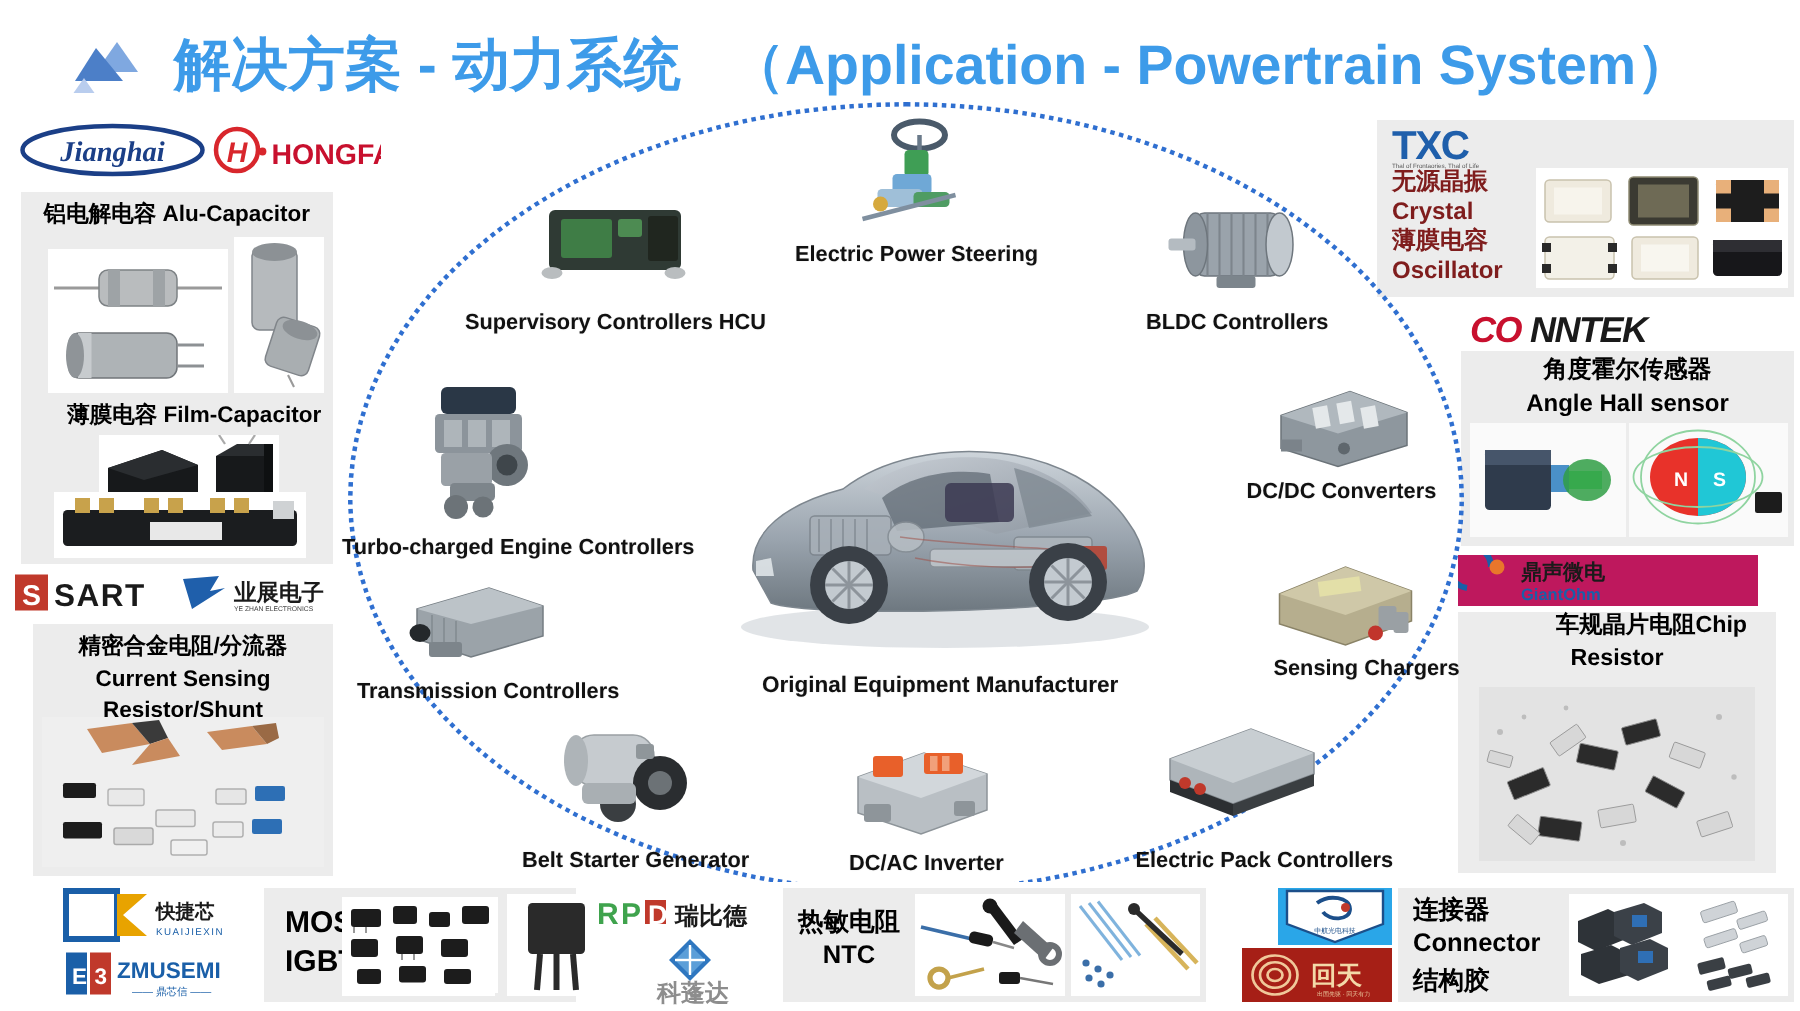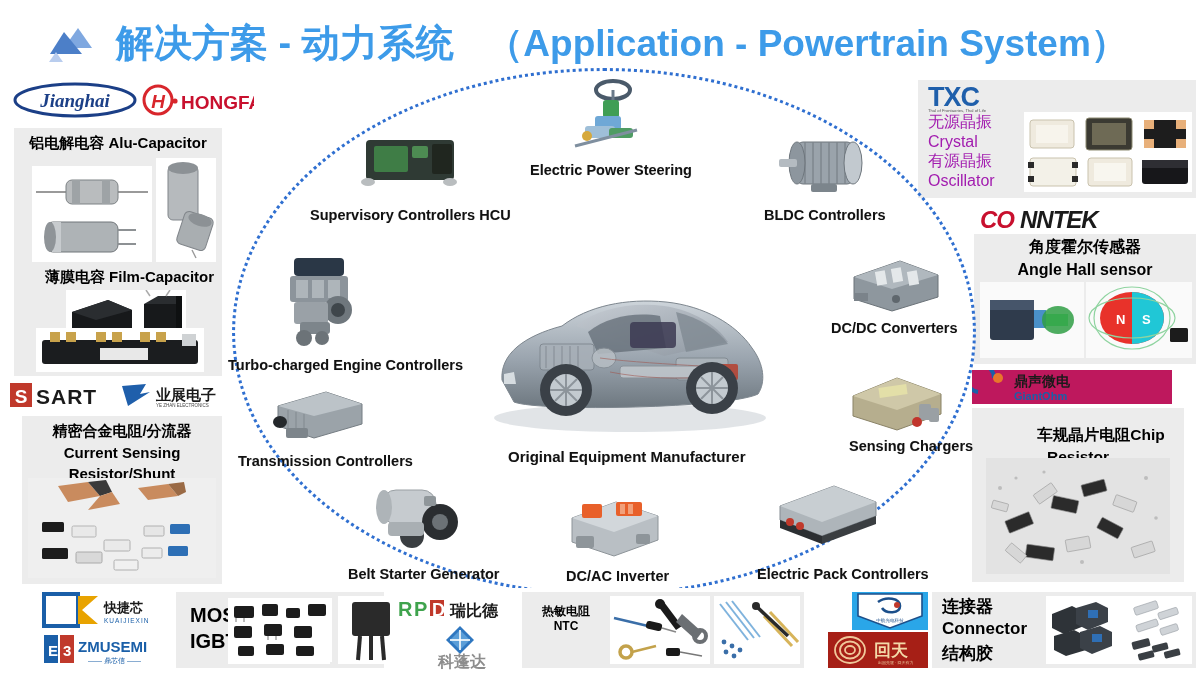--- a/index.html
+++ b/index.html
@@ -180,24 +180,24 @@
         <rect x="86" y="82" width="24" height="10" rx="1.5" fill="#f0f0f0" stroke="#b0b0b0"></rect>
       </svg>
     </div>
   </div>
 
   <div class="panel" style="left:918px;top:80px;width:278px;height:118px;">
     <svg style="position:absolute;left:10px;top:2px;width:100px;height:32px" viewBox="0 0 100 32">
       <text x="0" y="24" font-size="27" font-weight="bold" fill="#1f5fab" letter-spacing="-1">TXC</text>
       <text x="0" y="30" font-size="4.2" fill="#555">Thal of Frontaories, Thal of Life</text>
     </svg>
-    <div style="position:absolute;left:10px;top:32px;font-weight:normal;font-size:16px;line-height:1.22;color:#a21caf">
+    <div style="position:absolute;left:10px;top:32px;font-weight:bold;font-size:16px;line-height:1.22;color:#7f1d1d">
       <div>无源晶振</div>
       <div>Crystal</div>
-      <div>有源晶振</div>
+      <div>薄膜电容</div>
       <div>Oscillator</div>
     </div>
     <div class="ph" style="left:106px;top:32px;width:168px;height:80px;background:#fff;">
       <svg viewBox="0 0 168 80" style="width:168px;height:80px">
         <rect x="6" y="8" width="44" height="28" rx="3" fill="#efeade" stroke="#c9c2ad"></rect>
         <rect x="12" y="13" width="32" height="18" fill="#f7f4ec"></rect>
         <rect x="62" y="6" width="46" height="32" rx="3" fill="#3b3a32" stroke="#8e8b73"></rect>
         <rect x="68" y="11" width="34" height="22" fill="#6e6a55"></rect>
         <rect x="120" y="8" width="42" height="28" rx="3" fill="#1d1d1d"></rect>
         <rect x="120" y="8" width="10" height="9" fill="#e8b07a"></rect>
@@ -250,21 +250,21 @@
 
   <div style="position:absolute;left:972px;top:370px;width:200px;height:34px;background:#be185d;">
     <svg viewBox="0 0 200 34" style="width:200px;height:34px">
       <path d="M6 22 A14 14 0 1 1 22 8" fill="none" stroke="#1a5fa8" stroke-width="4"></path>
       <circle cx="26" cy="8" r="5" fill="#e8762b"></circle>
       <text x="42" y="16" font-size="14" font-weight="bold" fill="#1a1a1a">鼎声微电</text>
       <text x="42" y="30" font-size="11" font-weight="bold" fill="#1a5fa8">GiantOhm</text>
     </svg>
   </div>
   <div class="panel" style="left:972px;top:408px;width:212px;height:174px;">
-    <div class="panel-title" style="font-size:15.5px;padding-top:18px;margin-left:46px;">车规晶片电阻Chip</div>
+    <div class="panel-title" style="font-size:15.5px;padding-top:0;margin-left:46px;">车规晶片电阻Chip</div>
     <div class="panel-title" style="font-size:15.5px;">Resistor</div>
     <div class="ph" style="left:14px;top:50px;width:184px;height:116px;background:#e3e3e3;">
       <svg viewBox="0 0 184 116" style="width:184px;height:116px">
         <g fill="#2b2b2b" stroke="#8d8d8d" stroke-width="0.6">
           <rect x="20" y="58" width="26" height="13" rx="1" transform="rotate(-22 33 64)"></rect>
           <rect x="66" y="40" width="26" height="13" rx="1" transform="rotate(12 79 46)"></rect>
           <rect x="96" y="24" width="24" height="12" rx="1" transform="rotate(-15 108 30)"></rect>
           <rect x="112" y="64" width="24" height="12" rx="1" transform="rotate(28 124 70)"></rect>
           <rect x="40" y="88" width="28" height="13" rx="1" transform="rotate(8 54 94)"></rect>
         </g>
@@ -563,21 +563,21 @@
       <g transform="translate(34,2)">
         <polygon points="14,0 28,14 14,28 0,14" fill="#2f77c0"></polygon>
         <polygon points="14,4 24,14 14,24 4,14" fill="#5b9ed8"></polygon>
         <line x1="14" y1="4" x2="14" y2="24" stroke="#fff" stroke-width="1.6"></line>
         <line x1="4" y1="14" x2="24" y2="14" stroke="#fff" stroke-width="1.6"></line>
       </g>
       <text x="50" y="43" font-size="16" font-weight="bold" fill="#8d8d8d" text-anchor="middle">科蓬达</text>
     </svg>
   </div>
   <div class="panel" style="left:522px;top:592px;width:282px;height:76px;">
-    <div style="position:absolute;left:8px;top:12px;font-size:12px;font-weight:bold;color:#000;line-height:1.28;text-align:center;width:72px">
+    <div style="position:absolute;left:8px;top:12px;font-size:17px;font-weight:bold;color:#000;line-height:1.28;text-align:center;width:72px">
       <div>热敏电阻</div>
       <div>NTC</div>
     </div>
     <div class="ph" style="left:88px;top:4px;width:100px;height:68px;background:#fff;">
       <svg viewBox="0 0 100 68" style="width:100px;height:68px">
         <line x1="4" y1="22" x2="38" y2="30" stroke="#3a6ea8" stroke-width="2.5"></line>
         <rect x="36" y="26" width="16" height="8" rx="3" fill="#1a1a1a" transform="rotate(12 44 30)"></rect>
         <line x1="52" y1="32" x2="66" y2="36" stroke="#888" stroke-width="1.6"></line>
         <path d="M54 6 L72 30 L66 34 L48 10 Z" fill="#1a1a1a"></path>
         <circle cx="50" cy="8" r="5" fill="#1a1a1a"></circle>

